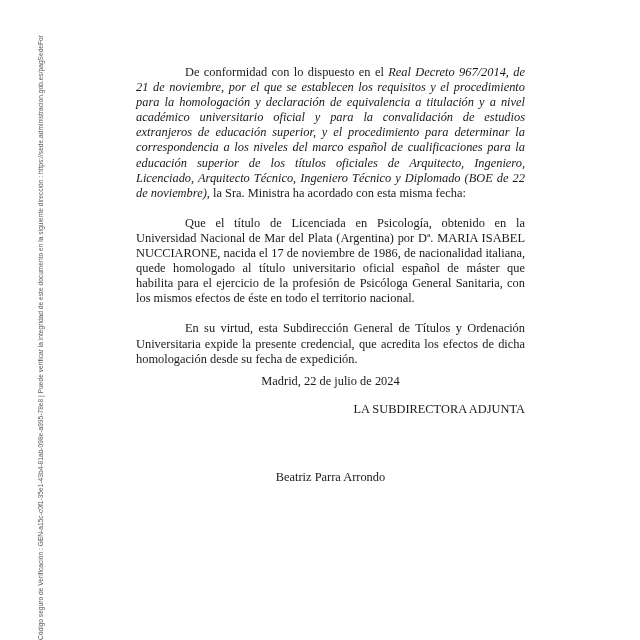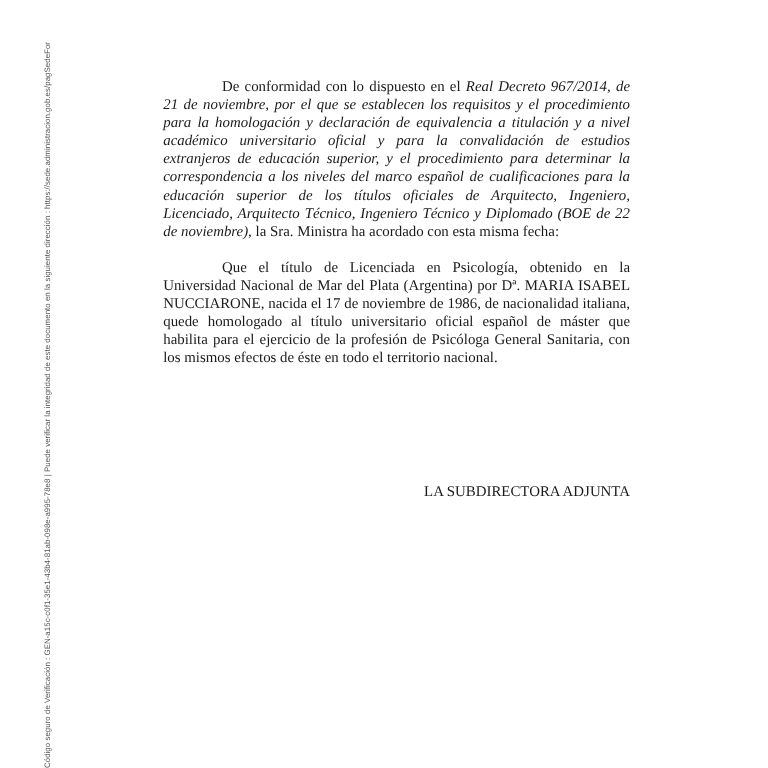--- a/index.html
+++ b/index.html
@@ -64,19 +64,22 @@
 
 <div class="page">
 
   <div class="side-code">Código seguro de Verificación : GEN-a15c-c0f1-35e1-43b4-81ab-098e-a995-78e8 | Puede verificar la integridad de este documento en la siguiente dirección : https://sede.administracion.gob.es/pagSedeFor</div>
 
   <div class="body-text">
     <p class="para"><span>De conformidad con lo dispuesto en el </span><span class="it">Real Decreto 967/2014, de 21 de noviembre, por el que se establecen los requisitos y el procedimiento para la homologación y declaración de equivalencia a titulación y a nivel académico universitario oficial y para la convalidación de estudios extranjeros de educación superior, y el procedimiento para determinar la correspondencia a los niveles del marco español de cualificaciones para la educación superior de los títulos oficiales de Arquitecto, Ingeniero, Licenciado, Arquitecto Técnico, Ingeniero Técnico y Diplomado (BOE de 22 de noviembre)</span><span>, la Sra. Ministra ha acordado con esta misma fecha:</span></p>
 
     <p class="para"><span>Que el título de Licenciada en Psicología, obtenido en la Universidad Nacional de Mar del Plata (Argentina) por Dª. MARIA ISABEL NUCCIARONE, nacida el 17 de noviembre de 1986, de nacionalidad italiana, quede </span><span class="bd">homologado</span><span> al título universitario oficial español de máster que habilita para el ejercicio de la profesión de Psicóloga General Sanitaria, con los mismos efectos de éste en todo el territorio nacional.</span></p>
 
+    <p class="para"><span>En su virtud, esta Subdirección General de Títulos y Ordenación Universitaria expide la presente </span><span class="bd">credencial</span><span>, que acredita los efectos de dicha homologación desde su fecha de expedición.</span></p>
   </div>
 
+  <div class="center-block date-line">Madrid, 22 de julio de 2024</div>
 
   <div class="center-block role-line">LA SUBDIRECTORA ADJUNTA</div>
 
+  <div class="center-block signer-line">Beatriz Parra Arrondo</div>
 
 </div>
 
 </body></html>

